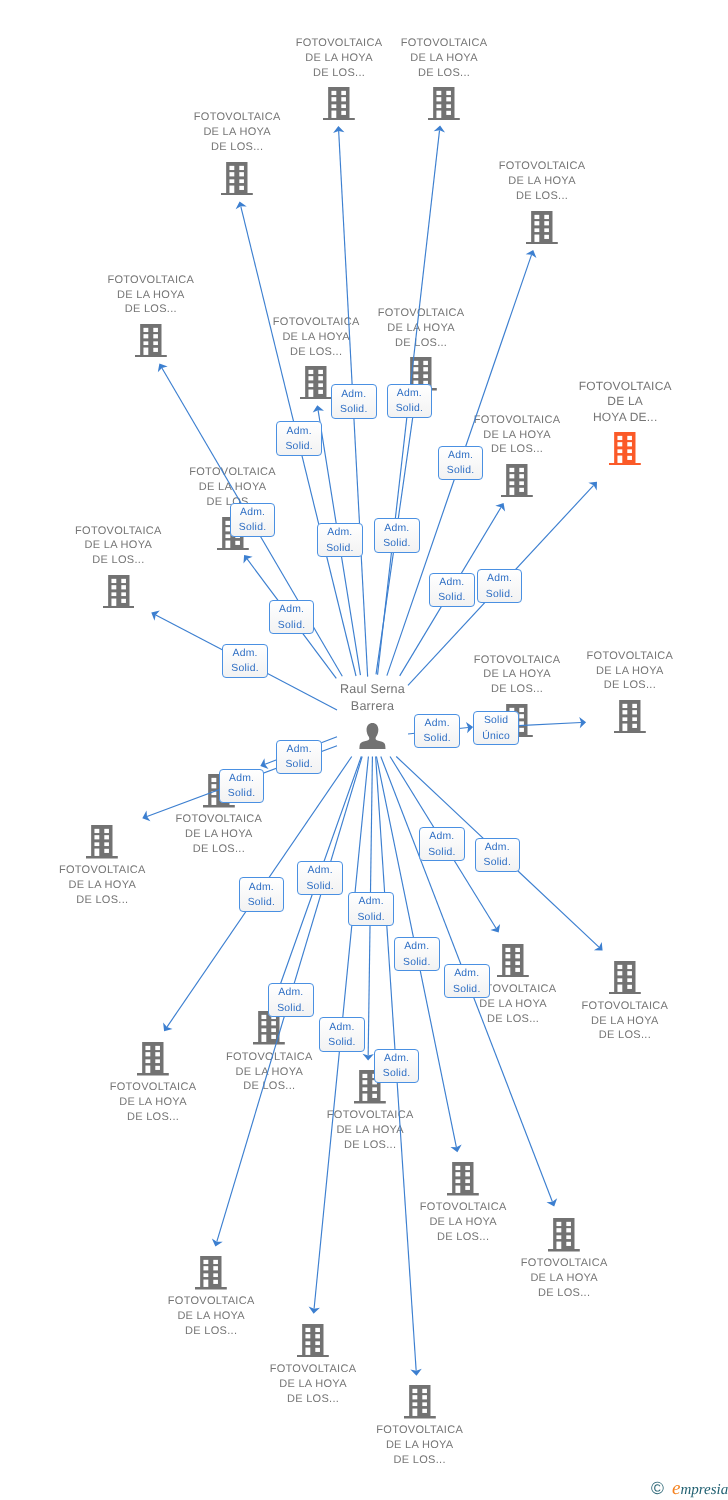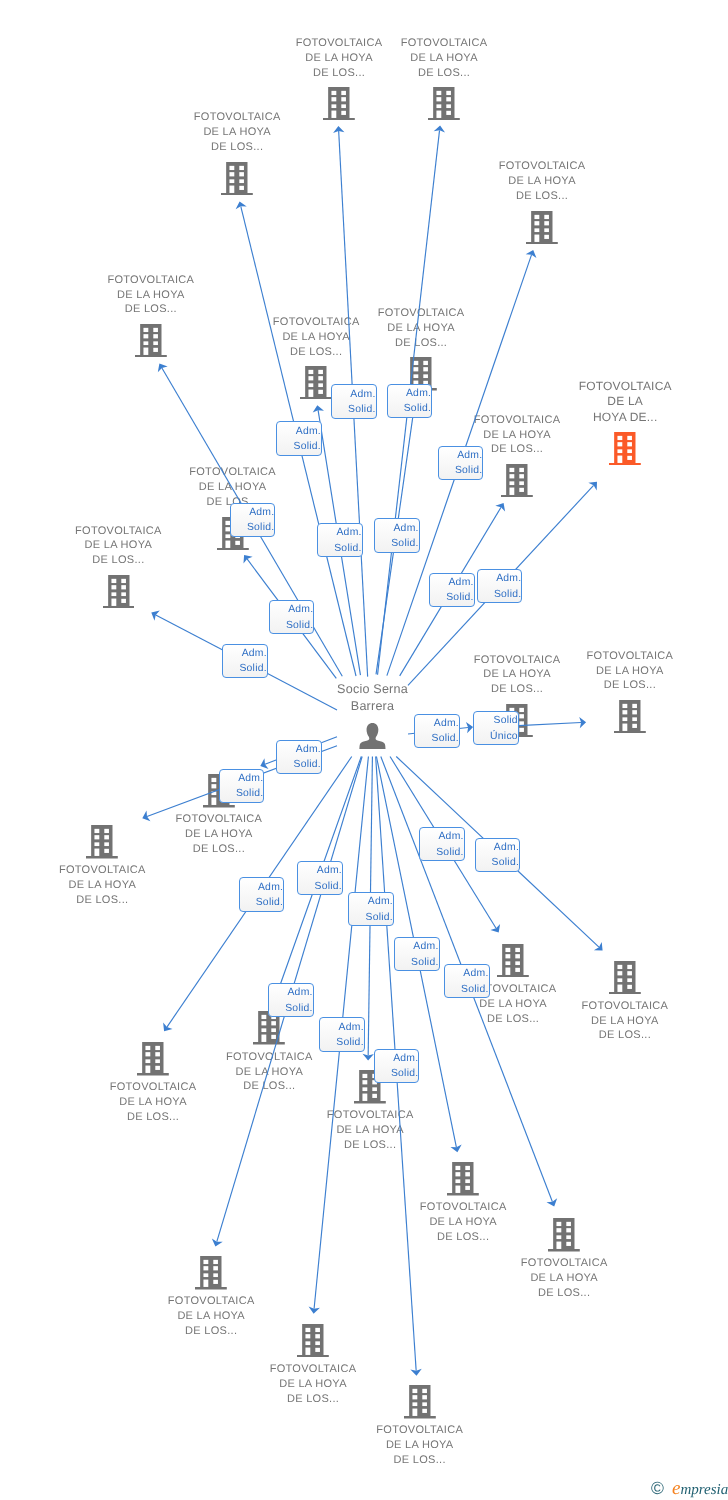--- a/index.html
+++ b/index.html
@@ -18,21 +18,21 @@
   .node.hi .node-label{font-size:12.0px;letter-spacing:0.2px;line-height:15.5px;}
   .person-icon{position:absolute;left:-13.45px;top:0;width:26.9px;height:26.6px;display:block;}
   .person-label{position:absolute;left:-100px;width:200px;text-align:center;
      font-size:12.6px;letter-spacing:0.2px;line-height:17.4px;color:#757575;
      white-space:nowrap;transform:translateZ(0);}
   .lbl-bg{display:inline-block;}
   .chip{position:absolute;width:45.6px;height:34.2px;border:1.1px solid #4a90e2;
      border-radius:4px;background:#fbfbfb;
      background-image:linear-gradient(180deg,#ffffff 0%,#f2f2f2 100%);
      box-sizing:border-box;font-size:10.4px;letter-spacing:0.25px;
-     color:#2f6fc4;text-align:right;
+     color:#2f6fc4;text-align:center;
      line-height:15.5px;padding-top:1.2px;white-space:nowrap;transform:translateZ(0);}
   #footer{position:absolute;left:651px;top:1480px;width:78px;height:20px;}
   #footer .cmark{position:absolute;left:0px;top:0px;font-size:17.5px;color:#2a6575;line-height:17px;}
   #footer .brand{position:absolute;left:21px;top:0px;font-size:15px;color:#1f5f70;
      font-family:"Liberation Serif",serif;font-style:italic;line-height:17px;}
   #footer .brand .e{color:#f5821f;font-size:19px;}
 </style>
 </head>
 <body>
 
@@ -537,21 +537,21 @@
           <div><span class="lbl-bg">DE LA HOYA</span></div>
           <div><span class="lbl-bg">DE LOS...</span></div>
         </div>
       </div>
       <div class="node" style="left: 372.5px; top: 722.9px;">
         <span class="person-icon"><svg viewBox="0 0 26.9 26.6" xmlns="http://www.w3.org/2000/svg" width="26.9" height="26.6">
             <path fill="#727272" d="M13.45 0 C16.75 0 19.35 2.6 19.35 6.6 C19.35 9.2 18.6 11.8 17.3 13.4 C16.35 14.6 15.0 15.4 13.45 15.4 C11.9 15.4 10.55 14.6 9.6 13.4 C8.3 11.8 7.55 9.2 7.55 6.6 C7.55 2.6 10.15 0 13.45 0 Z"></path>
             <path fill="#727272" d="M9.9 12.6 C9.9 12.6 10.3 15.2 10.3 16.0 C10.3 16.9 8.6 17.4 5.6 18.3 C2.8 19.1 1.5 19.7 0.95 21.2 C0.45 22.6 0.35 26.6 0.35 26.6 H26.55 C26.55 26.6 26.45 22.6 25.95 21.2 C25.4 19.7 24.1 19.1 21.3 18.3 C18.3 17.4 16.6 16.9 16.6 16.0 C16.6 15.2 17.0 12.6 17.0 12.6 Z"></path>
           </svg></span>
         <div class="person-label" style="top: -42.3px;">
-          <div><span class="lbl-bg">Socio Serna</span></div>
+          <div><span class="lbl-bg">Raul Serna</span></div>
           <div><span class="lbl-bg">Barrera</span></div>
         </div>
       </div>
     </div>
   <svg id="edge-layer" width="728" height="1500" viewBox="0 0 728 1500" xmlns="http://www.w3.org/2000/svg">
       <line x1="367.63" y1="676.60" x2="338.67" y2="130.99" stroke="#3c7fd0" stroke-width="1.15"></line>
       <path d="M338.40 126.00 L344.44 132.29 L338.67 130.99 L333.06 132.89 Z" fill="#3c7fd0"></path>
       <line x1="377.54" y1="674.80" x2="439.53" y2="130.37" stroke="#3c7fd0" stroke-width="1.15"></line>
       <path d="M440.10 125.40 L445.02 132.60 L439.53 130.37 L433.69 131.31 Z" fill="#3c7fd0"></path>
       <line x1="356.02" y1="676.00" x2="240.79" y2="206.36" stroke="#3c7fd0" stroke-width="1.15"></line>

